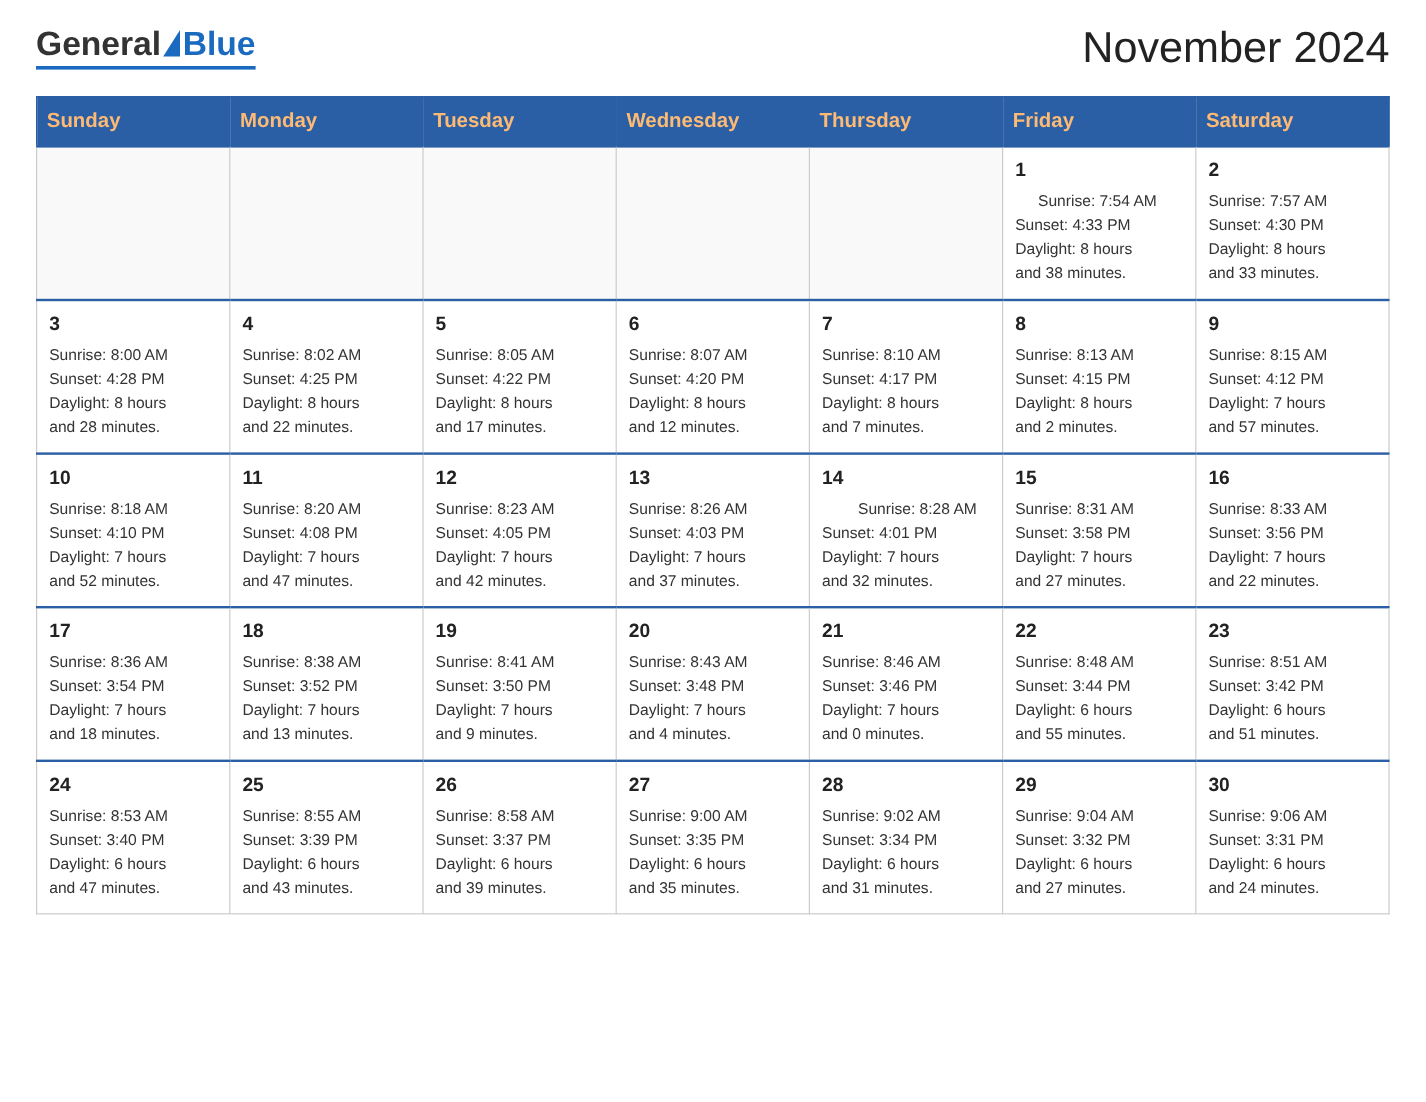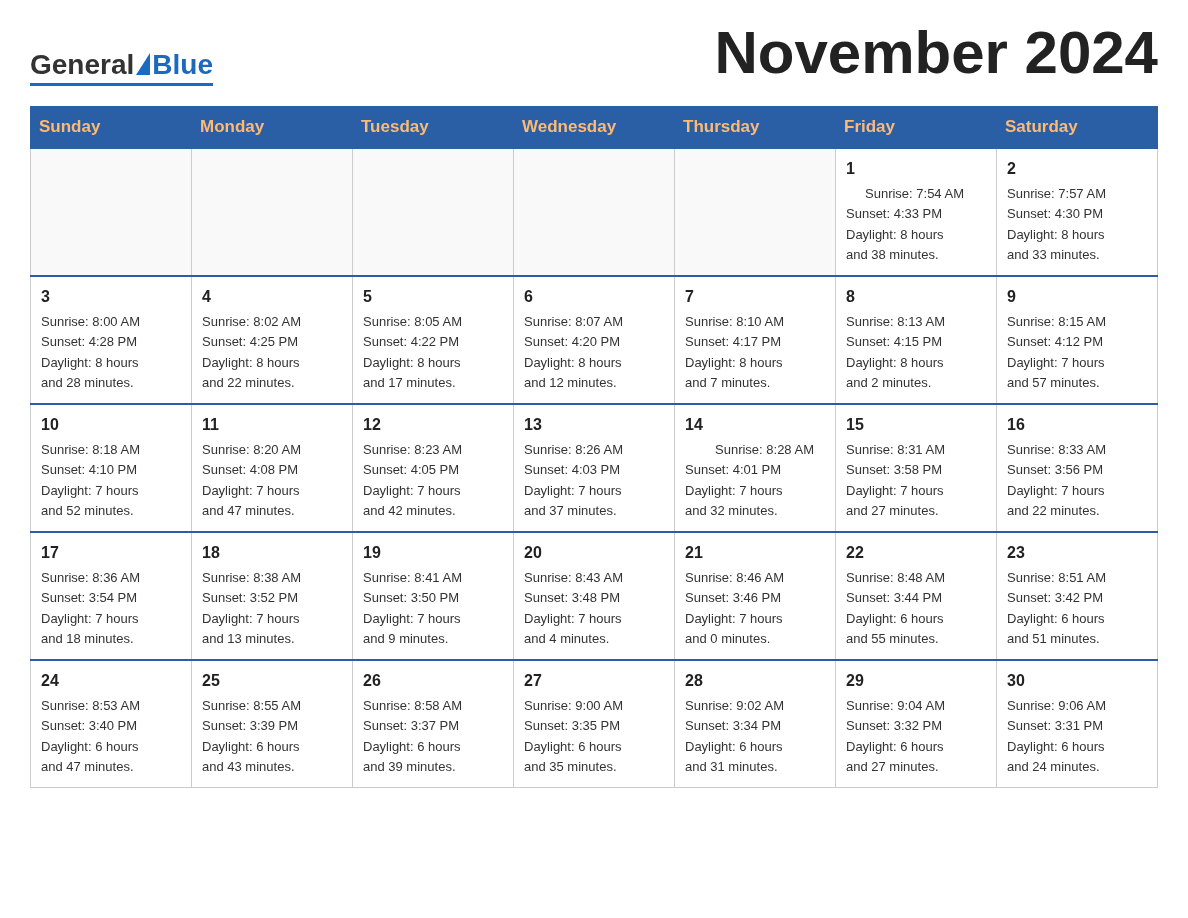--- a/index.html
+++ b/index.html
@@ -6,21 +6,21 @@
     body {
       font-family: Arial, sans-serif;
       background: #fff;
       width: 1188px;
       min-height: 918px;
       padding: 20px 30px 30px 30px;
     }
     .header-area {
       display: flex;
       justify-content: space-between;
-      align-items: flex-end;
+      align-items: center;
       margin-bottom: 20px;
     }
     .logo-area {
       display: flex;
       flex-direction: column;
       align-items: flex-start;
     }
     .logo-text {
       display: flex;
       align-items: center;
@@ -46,22 +46,22 @@
     .logo-underline {
       height: 3px;
       background: #1a6bbf;
       width: 100%;
       margin-top: 2px;
     }
     .title-area {
       text-align: right;
     }
     .month-title {
-      font-size: 60px;
-      font-weight: bold;
+      font-size: 36px;
+      font-weight: normal;
       color: #222;
       line-height: 1.1;
     }
     .subtitle {
       font-size: 22px;
       color: #444;
       margin-top: 4px;
     }
     .calendar-table {
       width: 100%;

